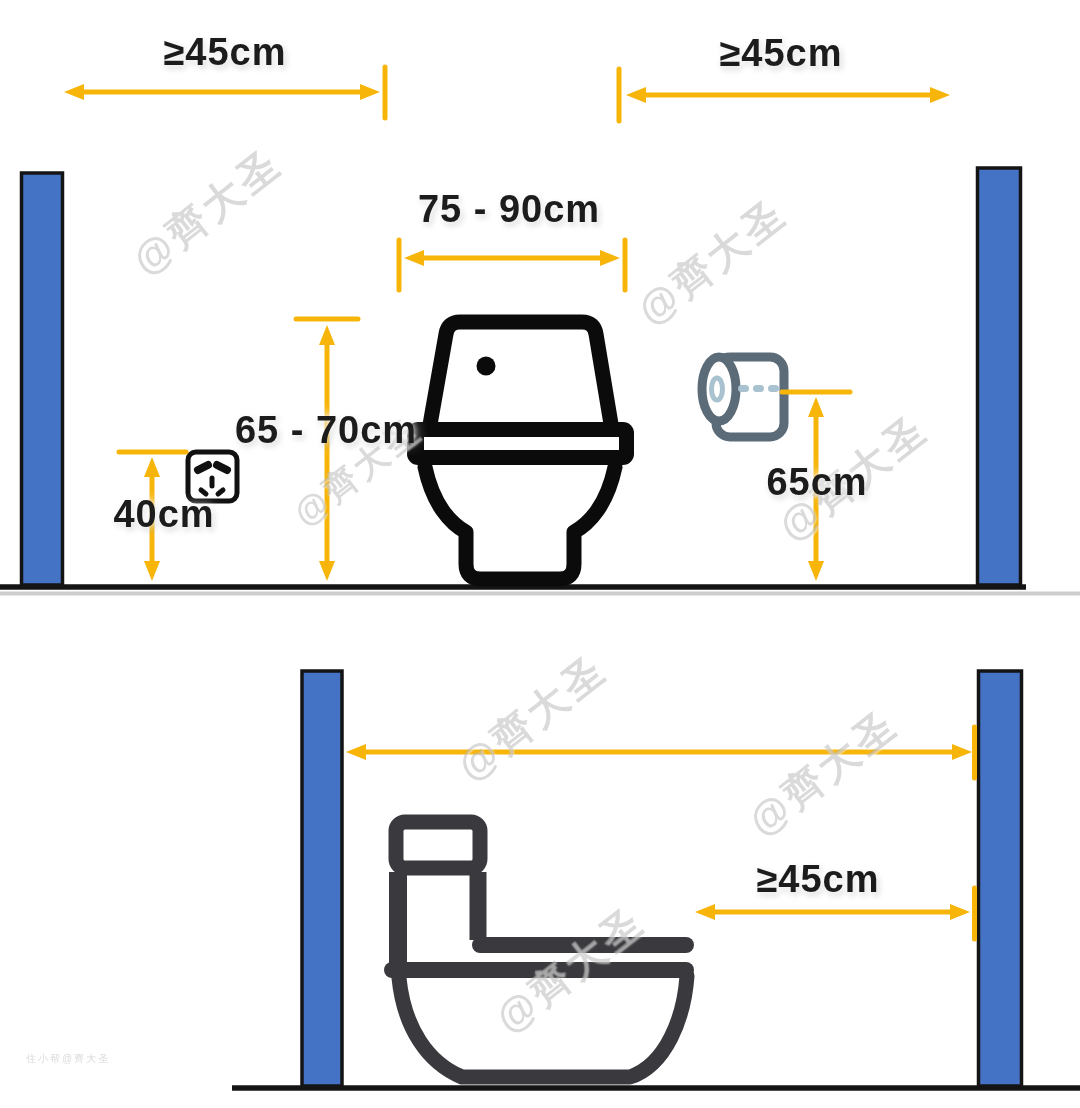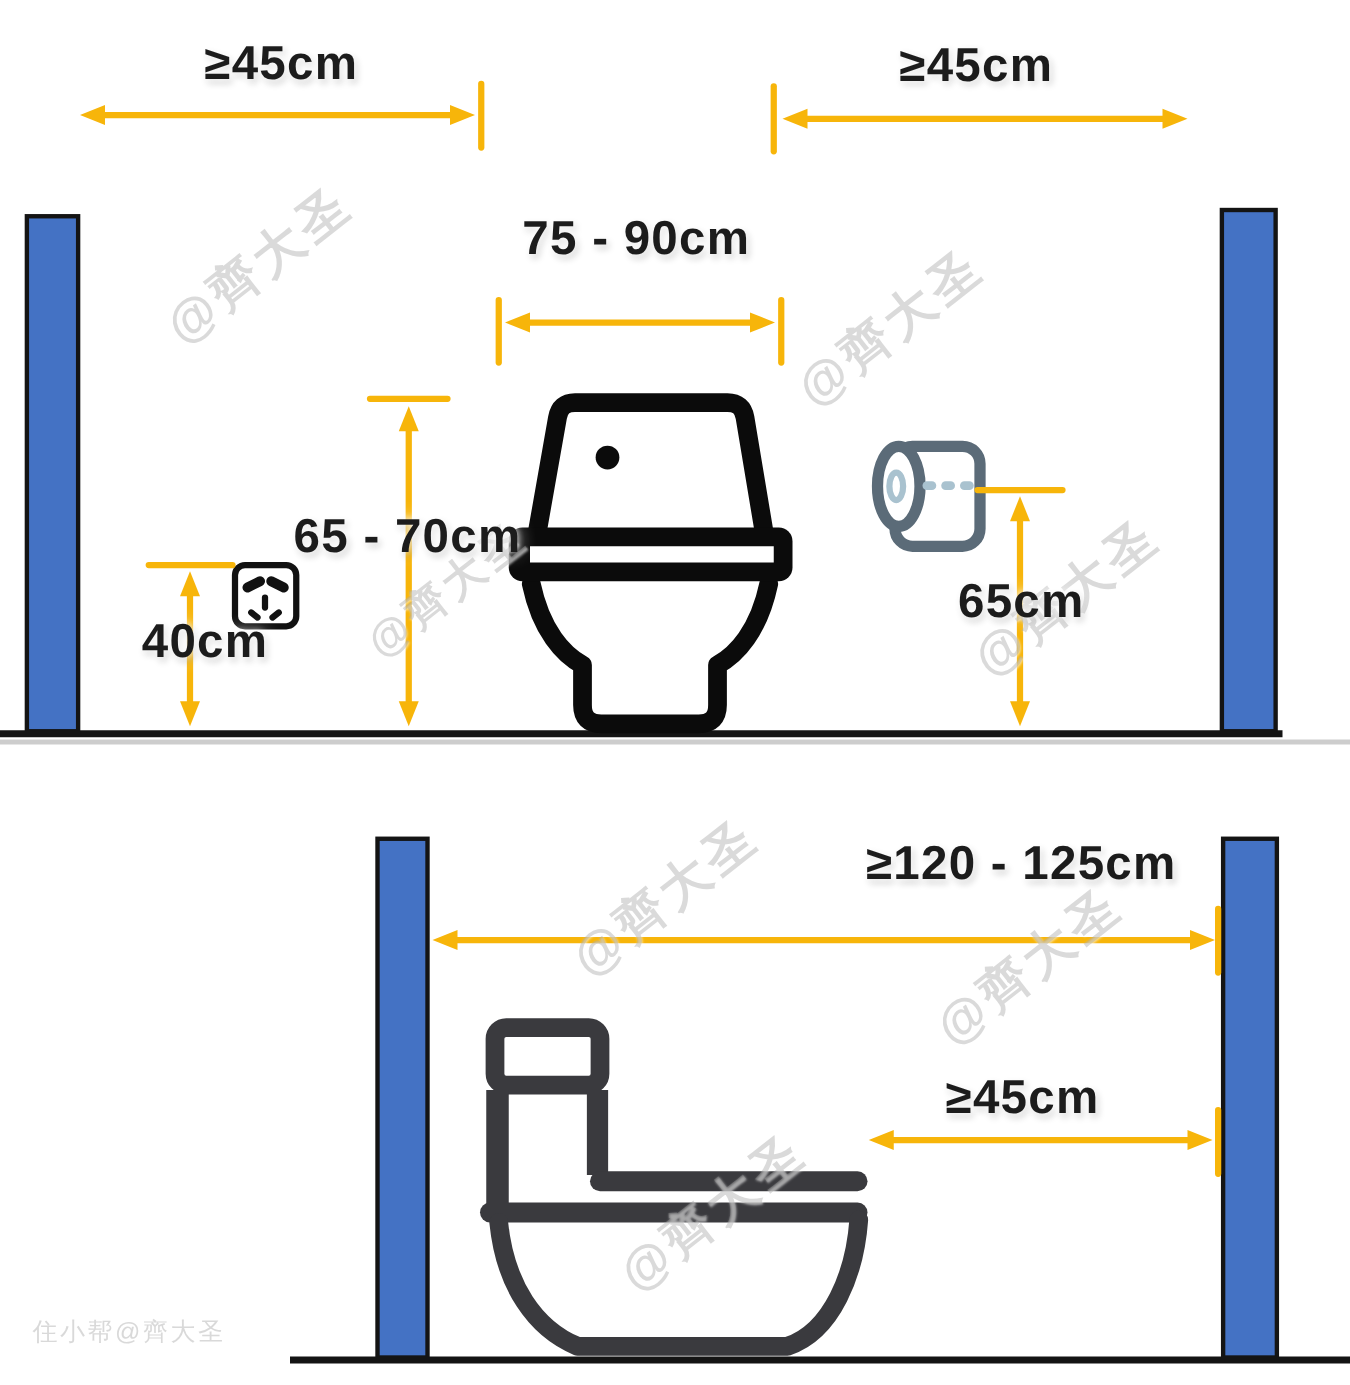--- a/index.html
+++ b/index.html
@@ -30,21 +30,21 @@
     letter-spacing:4px;
     color:rgba(158,158,158,.38);
     text-shadow:0 1px 2px rgba(255,255,255,.6);
     white-space:nowrap;
     z-index:4;
     pointer-events:none;
   }
   .watermark-corner{
     position:absolute;
     left:26px;top:1052px;
-    font-size:20px;
+    font-size:10px;
     font-weight:400;
     color:rgba(170,170,170,.45);
     letter-spacing:2px;
     z-index:4;
   }
 </style>
 </head>
 <body>
 
 <div id="stage">
@@ -153,29 +153,28 @@
       <polygon points="695,912 715,904 715,920" stroke="none"></polygon>
       <polygon points="970,912 950,904 950,920" stroke="none"></polygon>
       <line x1="974.5" y1="888" x2="974.5" y2="939" stroke-width="5" stroke-linecap="round"></line>
     </g>
   </svg>
 
   <div class="dim-label" style="left:225px;top:52px;">≥45cm</div>
 
   <div class="dim-label" style="left:781px;top:53px;">≥45cm</div>
 
-  <div class="dim-label" style="left:509px;top:192px;">75 - 90cm</div>
+  <div class="dim-label" style="left:509px;top:209px;">75 - 90cm</div>
 
   <div class="dim-label" style="left:326px;top:430px;text-align:right;">65 - 70cm</div>
 
   <div class="dim-label" style="left:151px;top:514px;margin-left:13px;">40cm</div>
 
   <div class="dim-label" style="left:817px;top:482px;">65cm</div>
 
-  <div class="dim-label" style="left:817px;top:692px;">≥120 - 125cm</div>
 
   <div class="dim-label" style="left:818px;top:879px;">≥45cm</div>
 
   <div class="watermark" style="left:207px;top:212px;">@齊大圣</div>
   <div class="watermark" style="left:712px;top:262px;">@齊大圣</div>
   <div class="watermark" style="left:358px;top:472px;font-size:34px;">@齊大圣</div>
   <div class="watermark" style="left:853px;top:478px;">@齊大圣</div>
   <div class="watermark" style="left:532px;top:718px;">@齊大圣</div>
   <div class="watermark" style="left:823px;top:773px;">@齊大圣</div>
   <div class="watermark" style="left:570px;top:970px;">@齊大圣</div>

